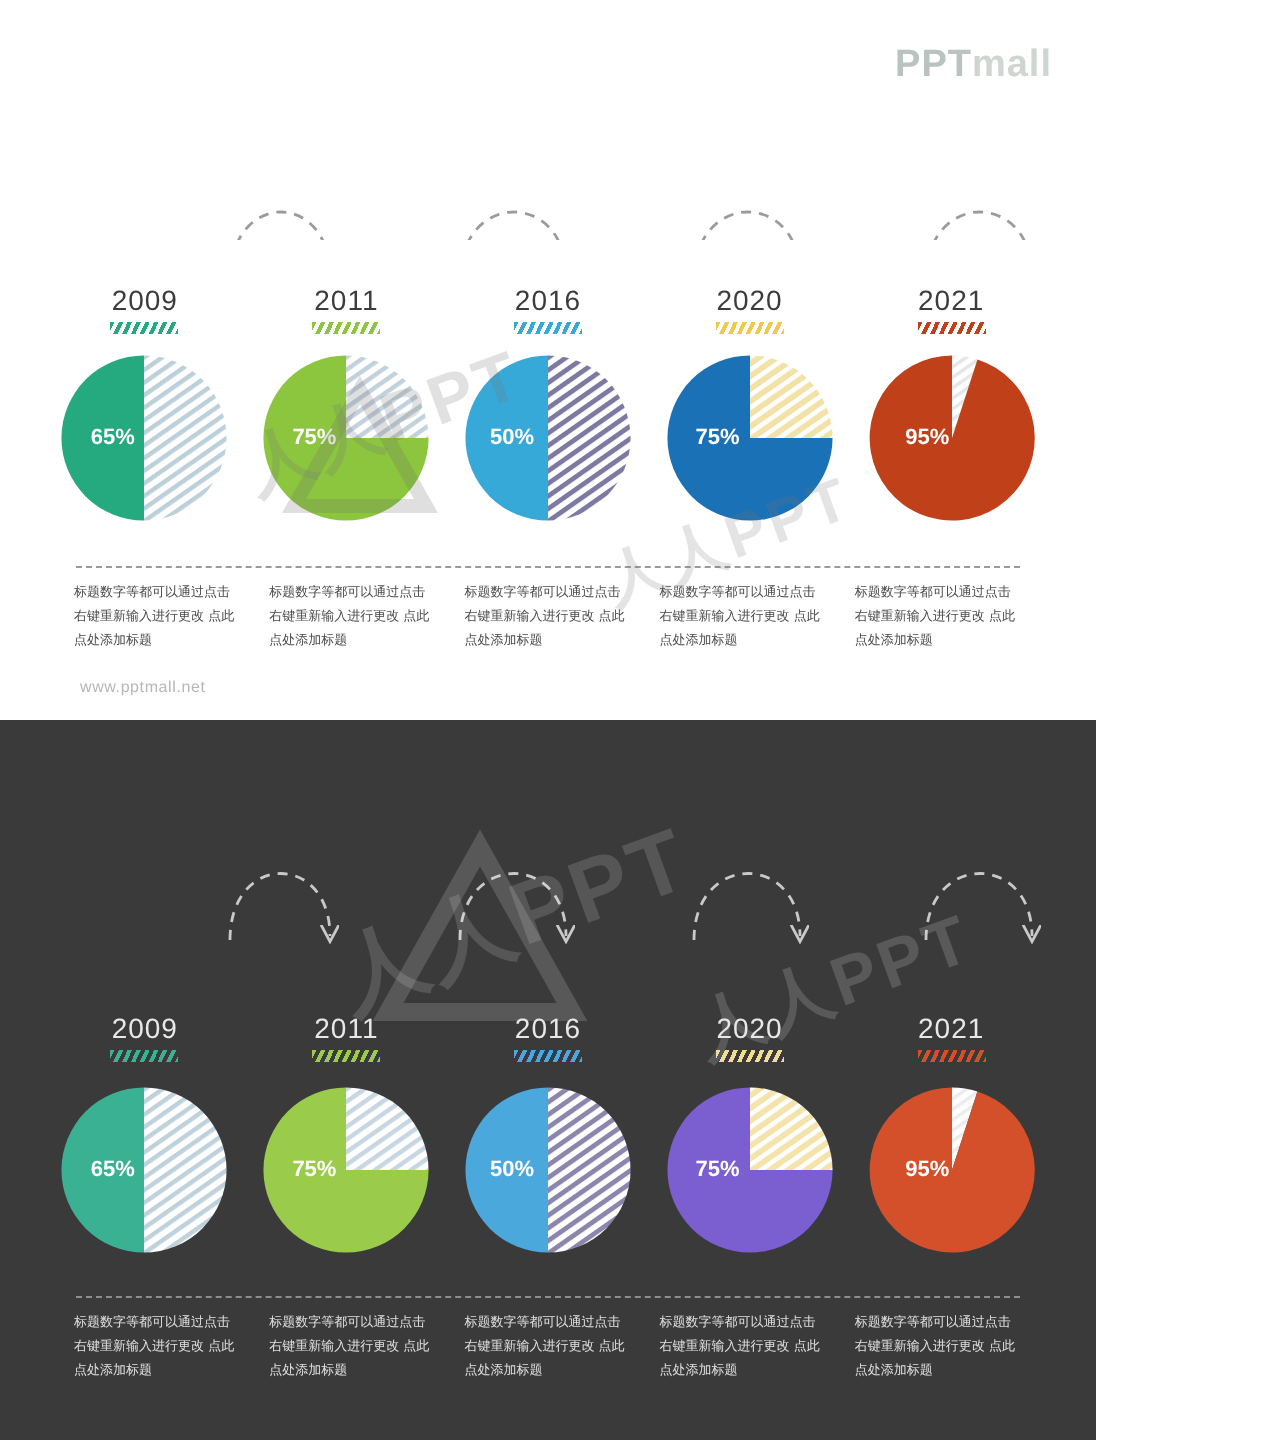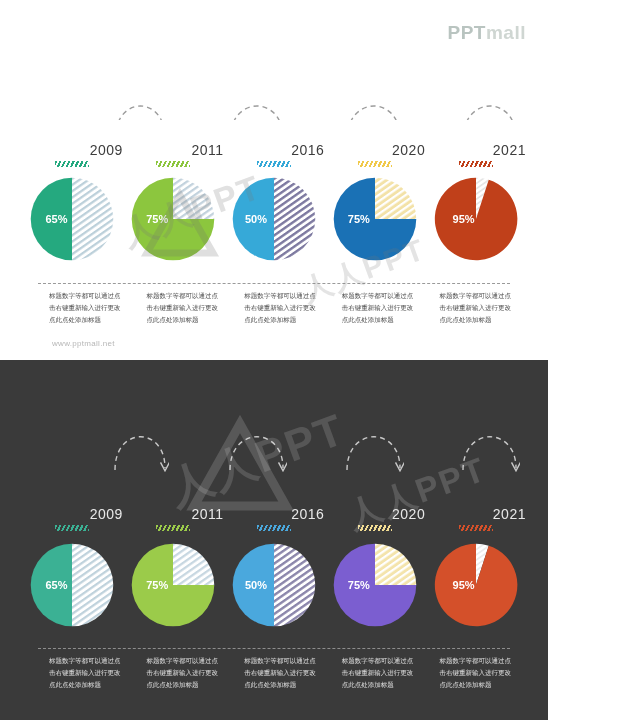--- a/index.html
+++ b/index.html
@@ -24,21 +24,20 @@
 
   
   .arcs{position:absolute;left:0;top:0;width:640px;height:120px;}
 
   
   .years{position:absolute;left:0;right:0;display:flex;}
   .col{flex:1;text-align:center;position:relative;}
   .year{
     font-size:14px;color:#3c3c3c;letter-spacing:.5px;
     font-family:"Liberation Sans",sans-serif;
-    text-align:right;
   }
   .dark .year{color:#e8e8e8;}
   .underline{
     width:34px;height:6px;margin:3px auto 0;
   }
 
   
   .pies{position:absolute;left:0;right:0;display:flex;}
   .pie-wrap{flex:1;display:flex;justify-content:center;}
   .pie{position:relative;width:86px;height:86px;}
@@ -51,26 +50,25 @@
   .divider{
     position:absolute;height:0;border-top:1px dashed #9a9a9a;
   }
   .dark .divider{border-top-color:#8e8e8e;}
   .captions{position:absolute;left:0;right:0;display:flex;}
   .cap{
     flex:1;padding:0 7px;box-sizing:border-box;
     font-size:6.5px;line-height:1.85;color:#4a4a4a;
     font-family:"DejaVu Sans",sans-serif;
     text-align:left;
-    margin-left:12px;
   }
   .dark .cap{color:#e0e0e0;}
 
   .site{
-    position:absolute;left:52px;bottom:12px;
+    position:absolute;left:40px;bottom:12px;
     font-size:8px;color:#b7b7b7;letter-spacing:.3px;
   }
 
   
   .wm{
     position:absolute;pointer-events:none;user-select:none;
     font-weight:bold;letter-spacing:2px;
   }
   .wm1{
     left:120px;top:188px;font-size:34px;color:rgba(120,120,120,.22);

